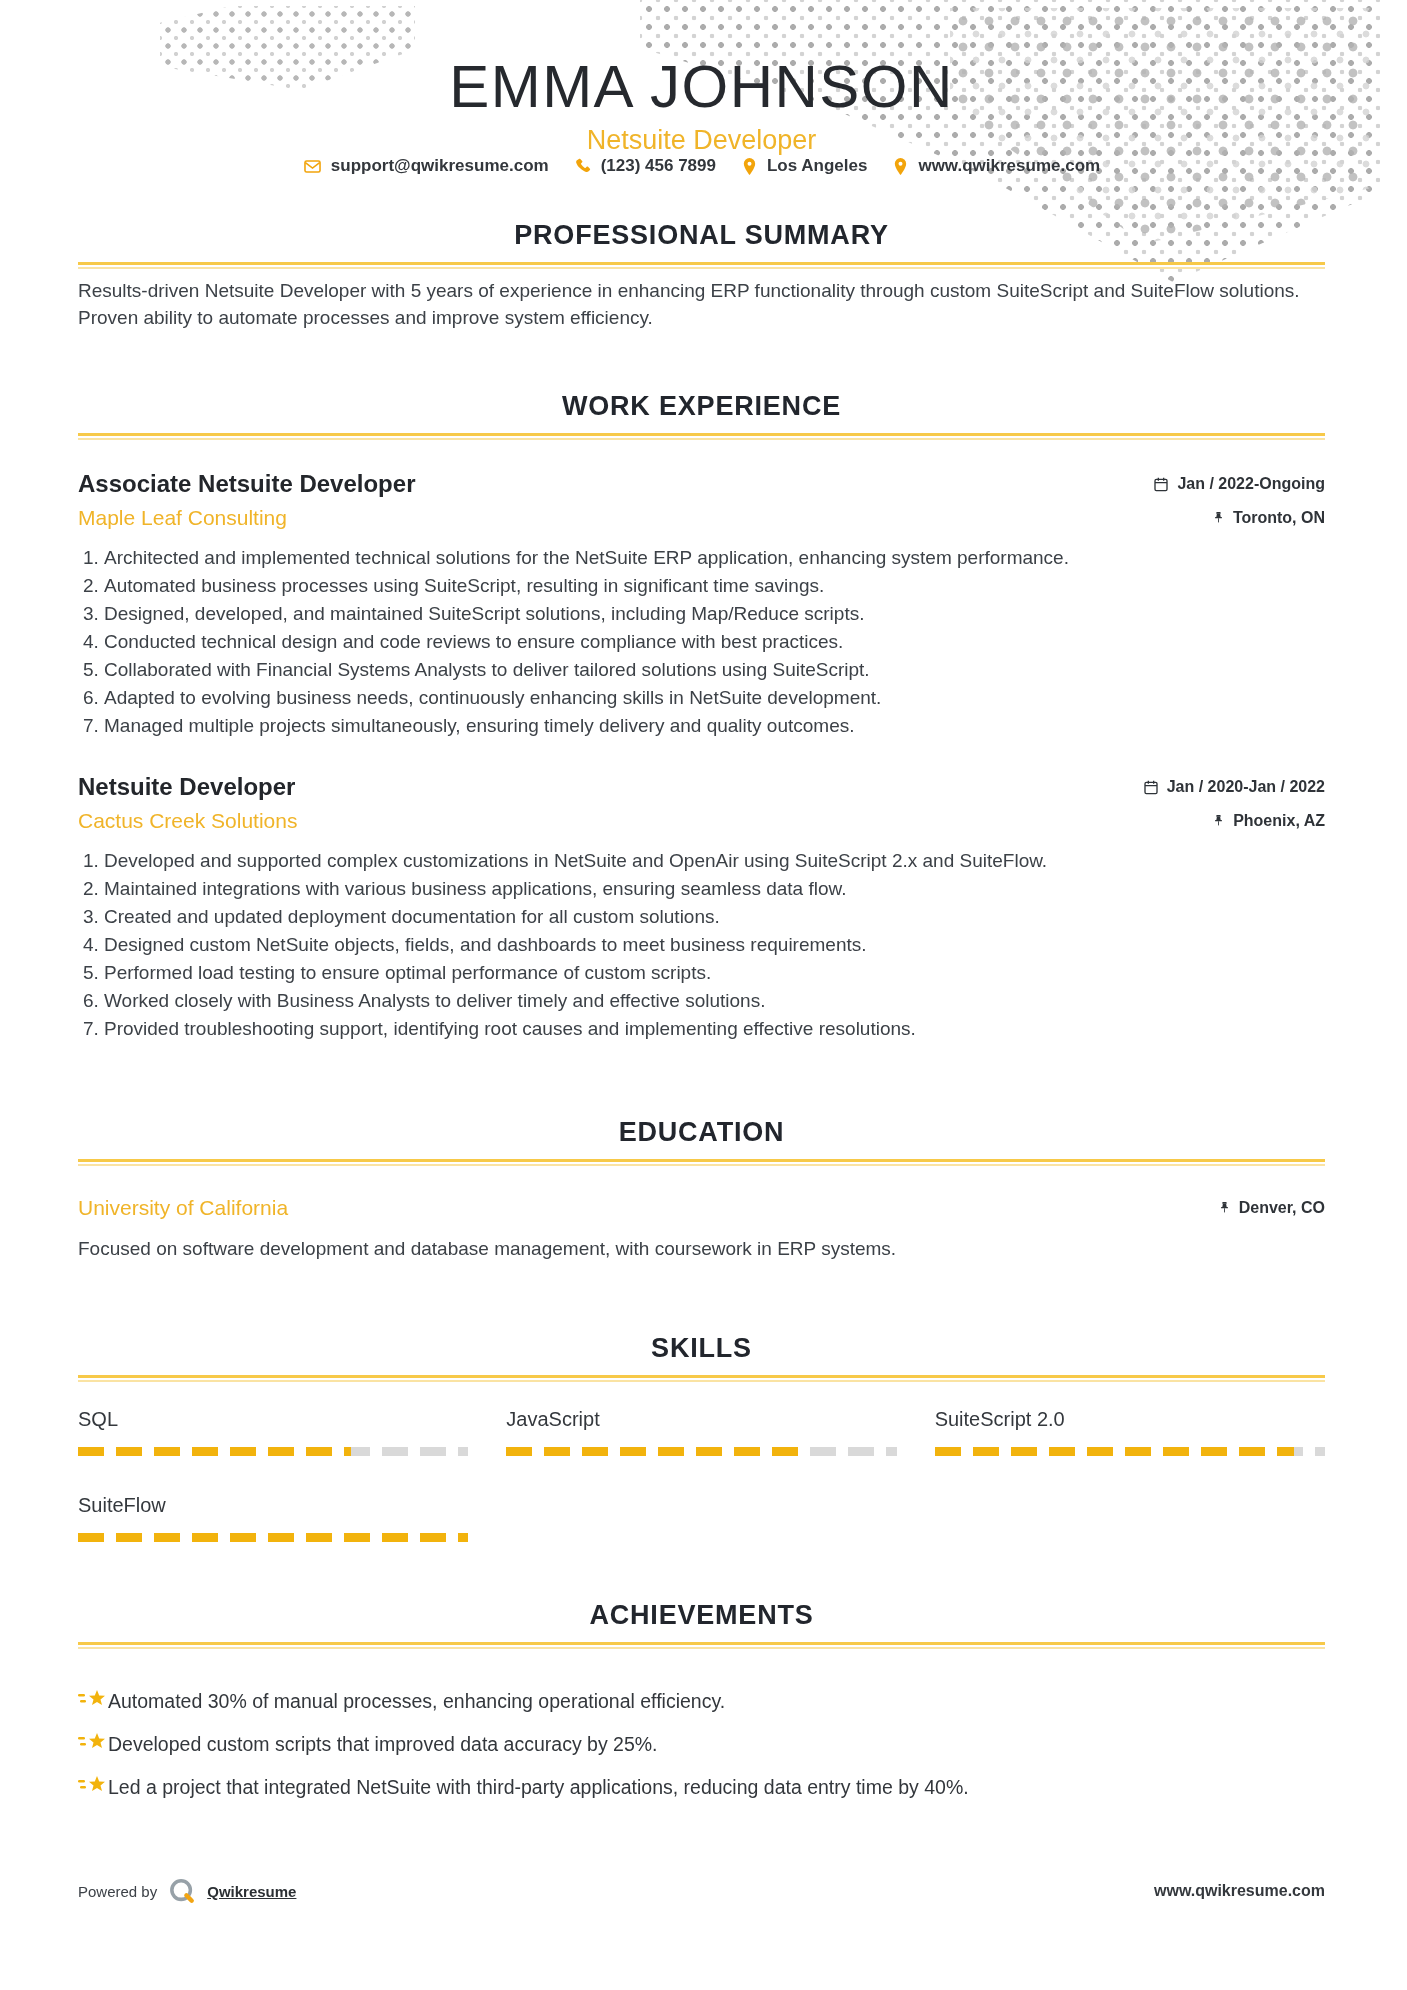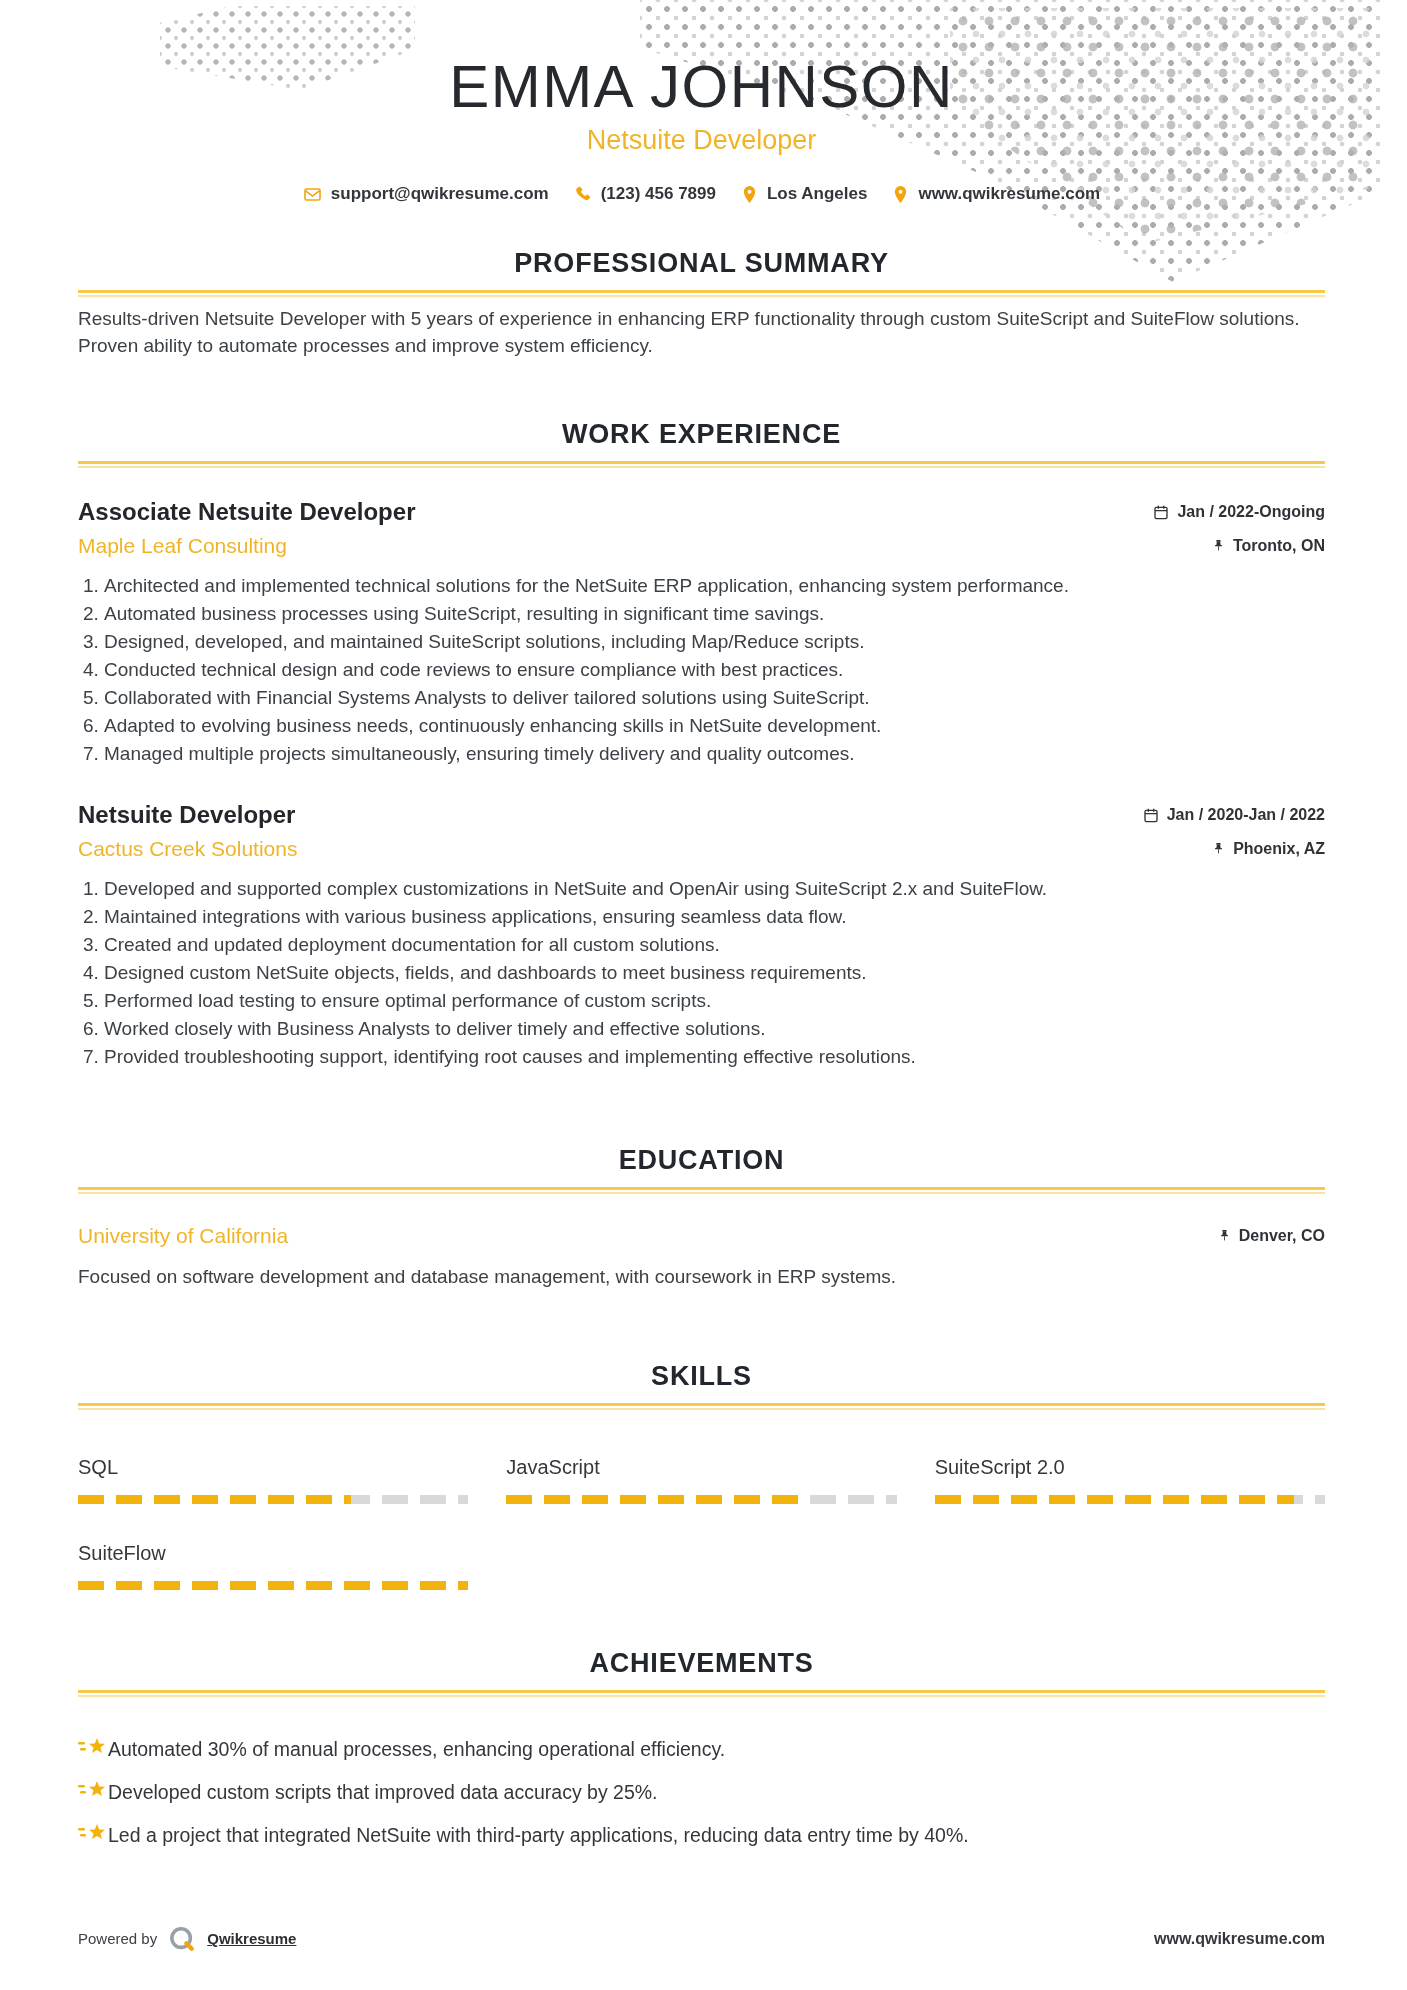--- a/index.html
+++ b/index.html
@@ -57,21 +57,20 @@
   .name {
     margin: 0; text-align: center;
     font-size: 60px; font-weight: 400; letter-spacing: 1.5px;
     color: #26292e; line-height: 1.02;
   }
   .role {
     margin-top: 8px; text-align: center;
     font-size: 27px; font-weight: 500; color: #F0B429;
   }
   .contact-row {
-    margin-top: 28px;
     display: flex; justify-content: center; align-items: center; gap: 25px;
     font-size: 17px; font-weight: 600; color: #33373c;
   }
   .contact-item { display: inline-flex; align-items: center; gap: 9px; }
   .icn { display: inline-flex; align-items: center; justify-content: center; }
   .icn svg { display: block; }
 
   
   .section-head { margin-top: 44px; }
   .section-head h2 {
@@ -100,21 +99,21 @@
   .meta {
     display: inline-flex; align-items: center; gap: 8px;
     font-size: 16px; font-weight: 600; color: #2f3338; white-space: nowrap;
   }
   .bullets { margin: 14px 0 0; padding-left: 26px; }
   .bullets li { font-size: 19px; line-height: 27px; color: #3c4147; margin: 1px 0; }
   .edu-desc { margin: 16px 0 0; font-size: 19px; line-height: 1.4; color: #3c4147; }
 
   
   .skills-grid {
-    margin-top: 46px;
+    margin-top: 26px;
     display: grid; grid-template-columns: repeat(3, 1fr);
     column-gap: 54px; row-gap: 32px; gap: 38px;
   }
   .skill-name { font-size: 20px; color: #34383d; }
   .skill-track {
     margin-top: 16px; height: 9px; position: relative;
     background: repeating-linear-gradient(90deg, #d9d9d9 0 26px, transparent 26px 38px);
   }
   .skill-fill {
     position: absolute; left: 0; top: 0; bottom: 0;

